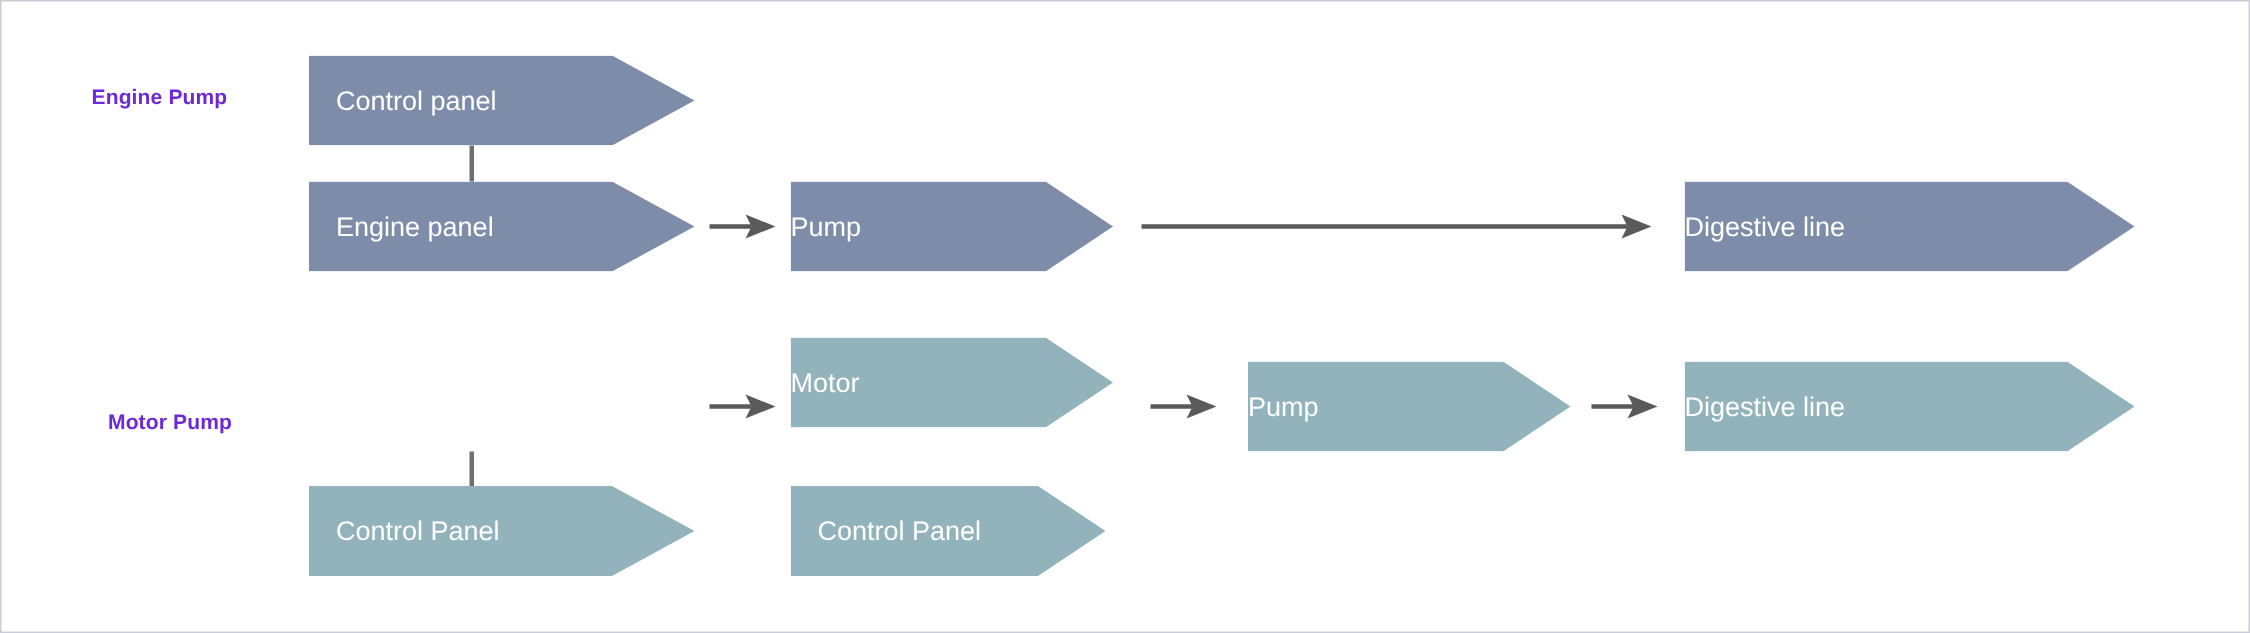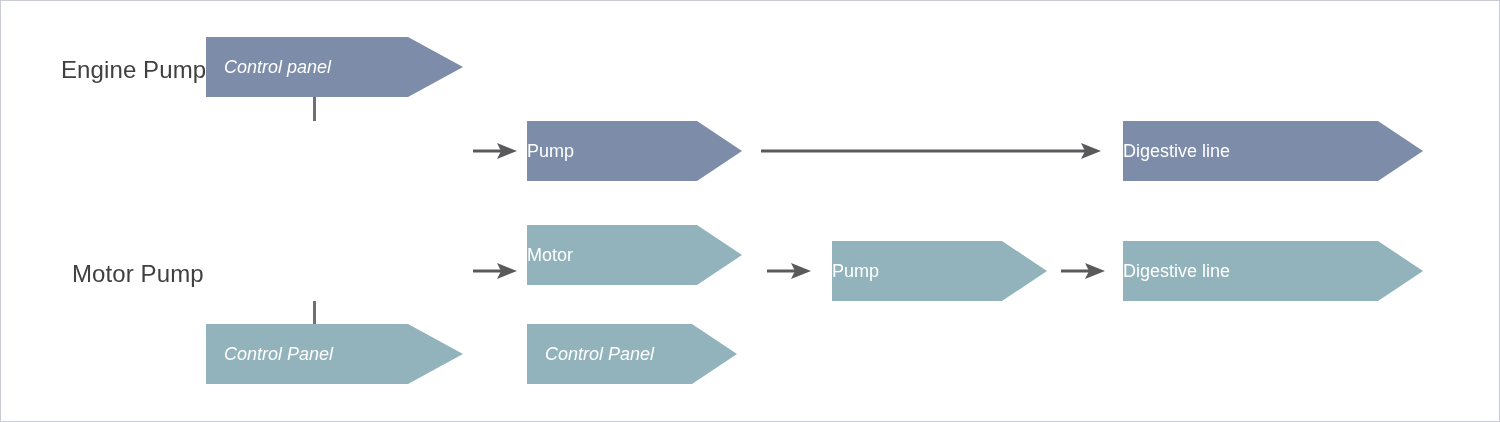--- a/index.html
+++ b/index.html
@@ -17,46 +17,46 @@
     width: 1500px;
     height: 422px;
     background: #ffffff;
     border: 1px solid #c9ccd4;
     overflow: hidden;
   }
 
   
   .row-label {
     position: absolute;
-    font-size: 24px;
-    font-weight: normal;
-    color: #404040;
+    font-size: 14px;
+    font-weight: bold;
+    color: #6d28d9;
     white-space: nowrap;
     letter-spacing: 0.1px;
   }
   #label-engine-pump { left: 60px;  top: 55px;  }
-  #label-motor-pump  { left: 71px;  top: 259px; }
+  #label-motor-pump  { left: 71px;  top: 272px; }
 
   
   .chevron {
     position: absolute;
     height: 60px;
     display: flex;
     align-items: center;
     color: #ffffff;
     font-size: 18px;
     white-space: nowrap;
   }
   .chevron.slate { background: #7d8ca8; }
   .chevron.teal  { background: #92b3bc; }
 
   
   .chevron .chev-text { position: relative; z-index: 2; }
   .chevron.align-left   { justify-content: flex-start; }
-  .chevron.align-left .chev-text   { padding-left: 18px; font-style: italic; }
+  .chevron.align-left .chev-text   { padding-left: 18px; }
   .chevron.align-center { justify-content: flex-start; }
   .chevron.align-center .chev-text { padding-right: 44px; }
 
   
   .arrow {
     position: absolute;
     height: 22px;
     display: block;
   }
   .arrow svg { display: block; overflow: visible; }
@@ -75,20 +75,24 @@
 
   <div class="row-label" id="label-engine-pump">Engine Pump</div>
 
   <div class="chevron slate align-left" style="left:205px; top:36px; width:257px;
               clip-path: polygon(0 0, 202px 0, 100% 50%, 202px 100%, 0 100%);">
     <span class="chev-text">Control panel</span>
   </div>
 
   <div class="tie-line" style="left:312px; top:96px; height:24px;"></div>
 
+  <div class="chevron slate align-left" style="left:205px; top:120px; width:257px;
+              clip-path: polygon(0 0, 202px 0, 100% 50%, 202px 100%, 0 100%);">
+    <span class="chev-text">Engine panel</span>
+  </div>
 
   <div class="arrow" style="left:472px; top:139px; width:44px;">
     <svg width="44" height="22" viewBox="0 0 44 22">
       <line x1="0" y1="11" x2="28" y2="11" stroke="#5a5a5d" stroke-width="3"></line>
       <polygon points="24,3 44,11 24,19 28,11" fill="#5a5a5d"></polygon>
     </svg>
   </div>
 
   <div class="chevron slate align-center" style="left:526px; top:120px; width:215px;
               clip-path: polygon(0 0, 170px 0, 100% 50%, 170px 100%, 0 100%);">

